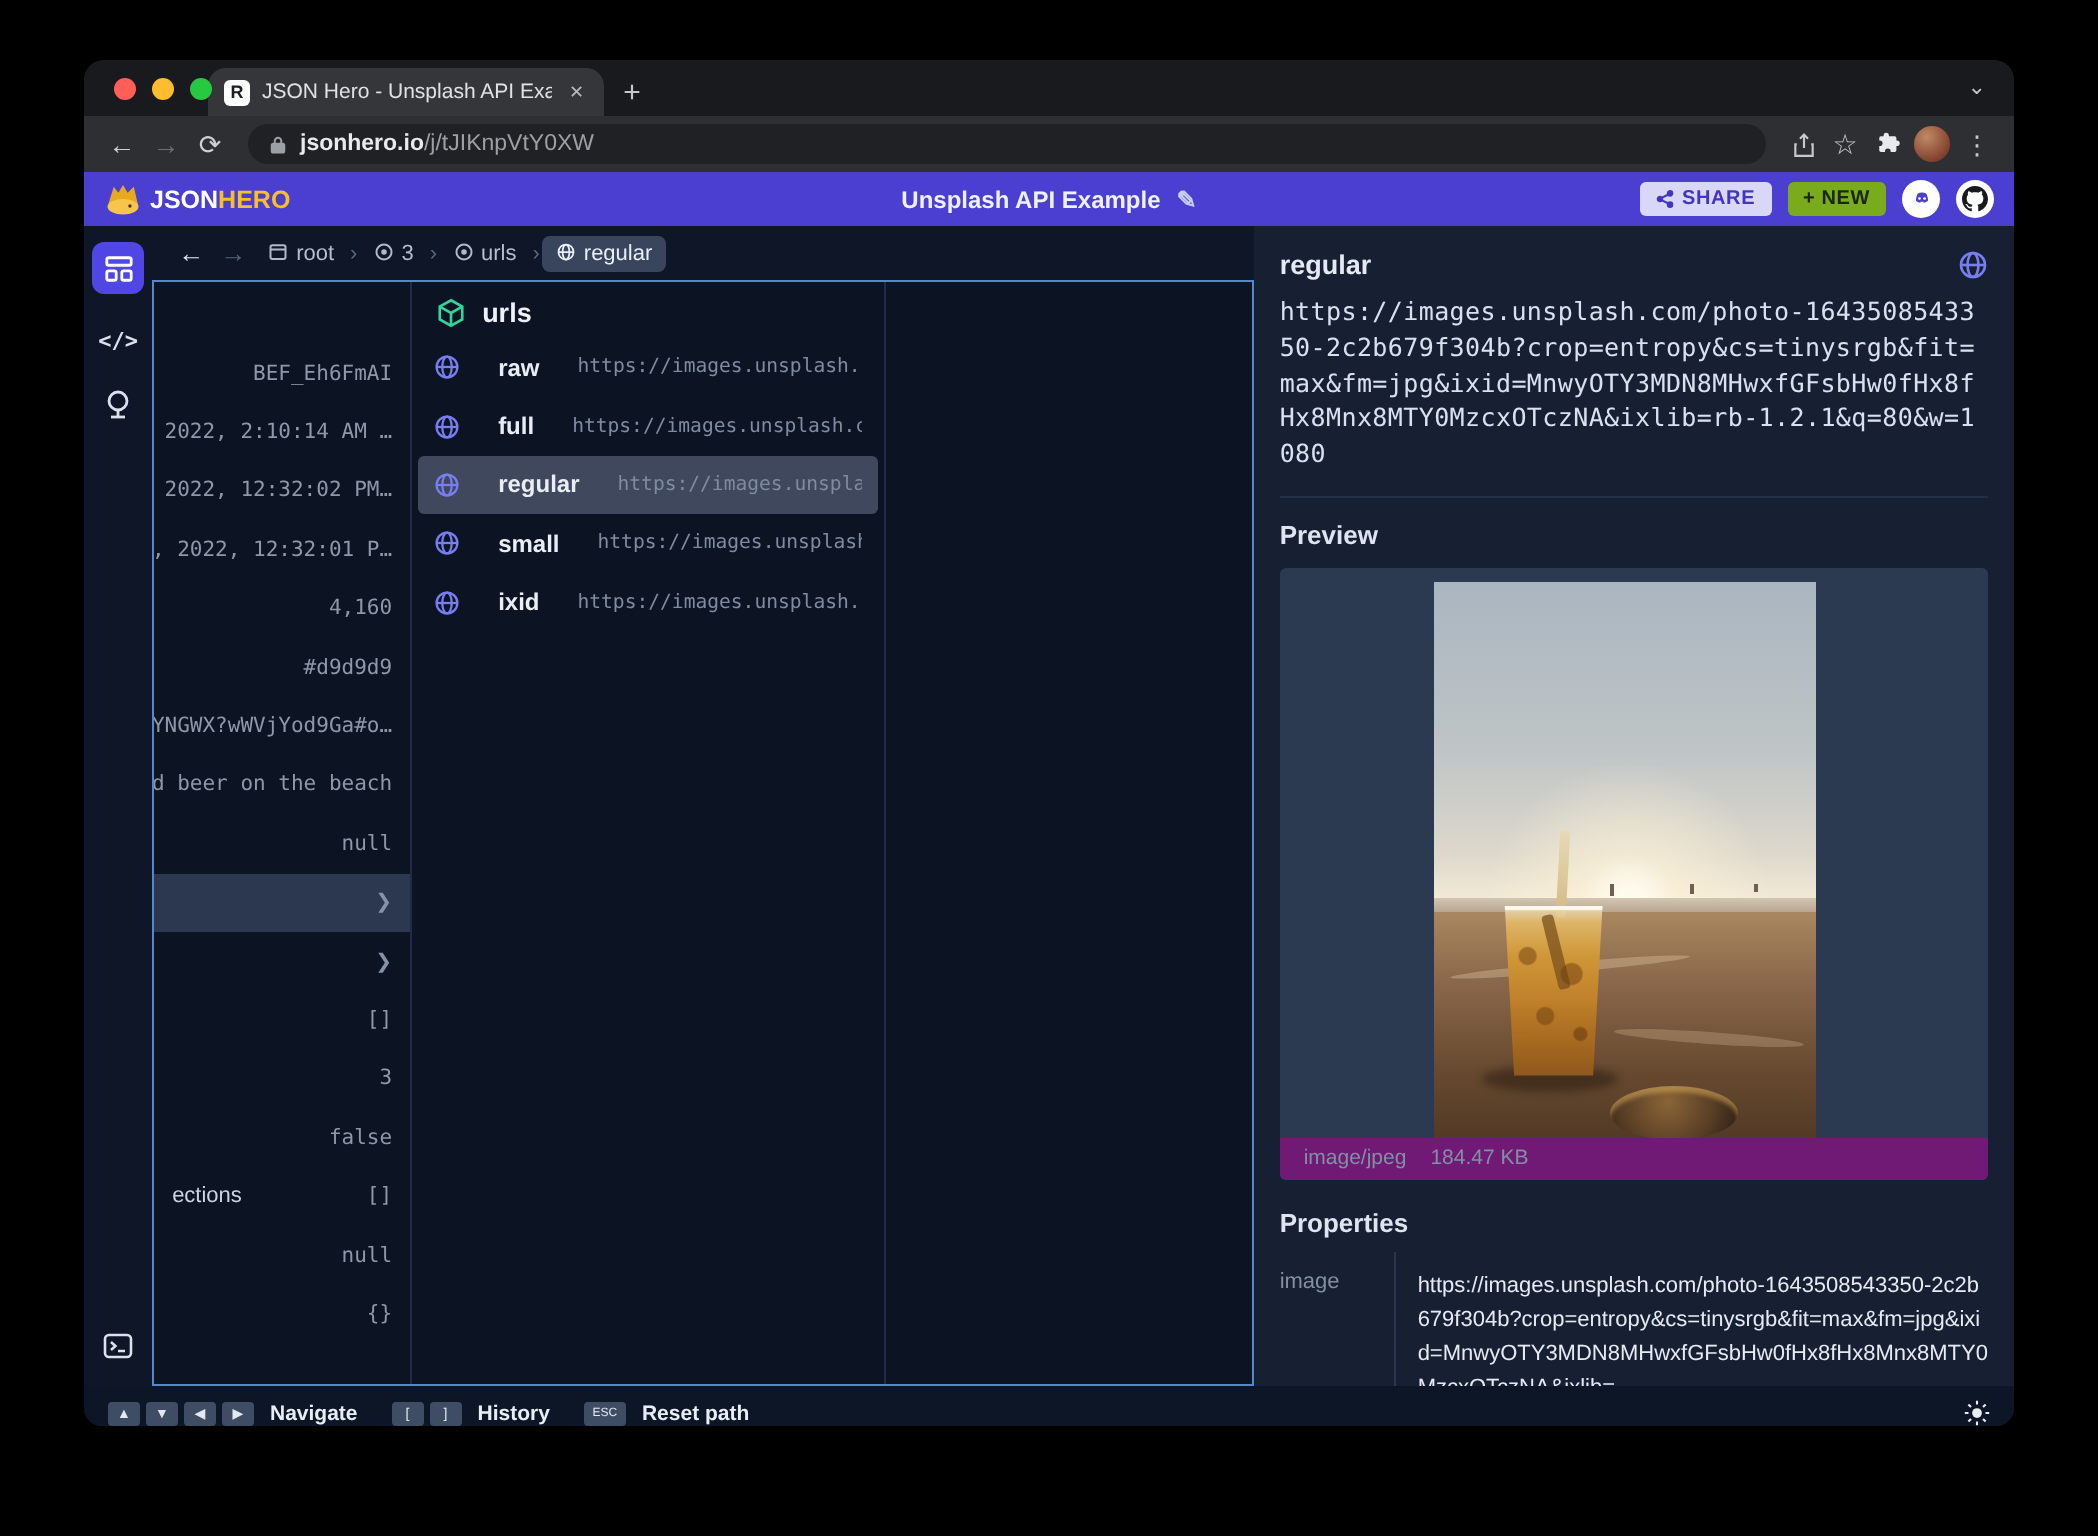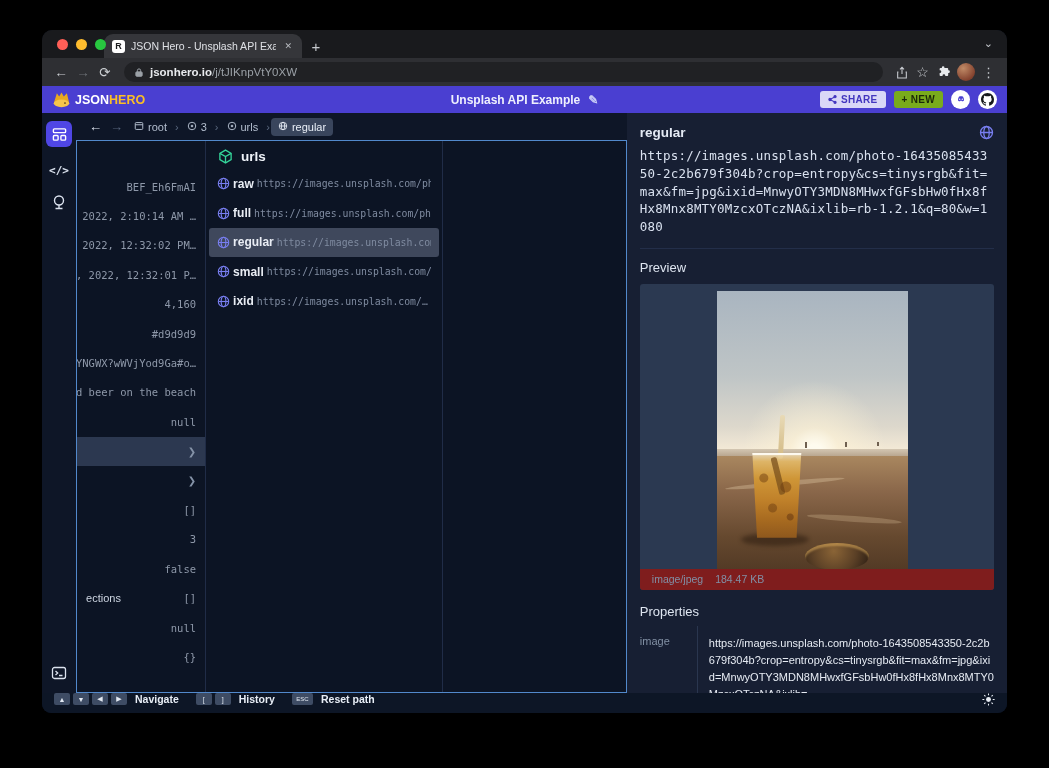--- a/index.html
+++ b/index.html
@@ -47,34 +47,34 @@
   .crumb.active{background:#39455c;color:#e9eff7}
   .sep{color:#5c6a80;font-size:11px;margin:0 1px}
   .framewrap{flex:1;border:1px solid #5289cc;display:flex;overflow:hidden;background:#0c1424}
   .col1{width:128px;border-right:1px solid #202c47;padding-top:31px;overflow:hidden}
   .c1row{height:29.4px;display:flex;align-items:center;justify-content:flex-end;padding:0 9px;font-family:"DejaVu Sans Mono",monospace;font-size:10.5px;color:#8e98a9;white-space:nowrap;overflow:hidden}
   .c1row.sel{background:#2c3850}
   .c1key{margin-right:auto;font-family:"Liberation Sans",sans-serif;color:#cdd5e1;font-size:11px}
   .chevglyph{color:#8593a8;font-size:10px;font-family:"Liberation Sans",sans-serif}
   .col2{width:236px;display:flex;flex-direction:column;overflow:hidden}
   .col2-hd{display:flex;align-items:center;gap:8px;padding:8px 12px 5px;color:#eef2f8;font-weight:700;font-size:13.5px}
-  .u-row{height:29.4px;display:flex;align-items:center;gap:3px;padding:0 8px;margin:0 3px;border-radius:3px}
+  .u-row{height:29.4px;display:flex;align-items:center;gap:19px;padding:0 8px;margin:0 3px;border-radius:3px}
   .u-row.sel{background:#3f485c}
   .u-key{font-size:12px;font-weight:600;color:#e9edf4;flex:none}
   .u-prev{flex:1;font-family:"DejaVu Sans Mono",monospace;font-size:9.8px;color:#7f8ba0;white-space:nowrap;overflow:hidden}
   .col3{flex:1;border-left:1px solid #202c47}
   
   .detail{width:364px;background:#171f33;padding:12px 13px;overflow:hidden}
   .d-head{display:flex;align-items:center;justify-content:space-between}
   .d-title{font-weight:700;font-size:13.5px;color:#e4eaf4}
   .d-url{margin-top:7px;font-family:"DejaVu Sans Mono",monospace;font-size:12.5px;letter-spacing:.2px;line-height:1.42;color:#d9e1ef;word-break:break-all}
   .d-type{margin-top:5px;font-size:10.5px;color:#73809a}
-  .d-sec{margin-top:12px;padding-top:11px;border-top:1px solid #232e49;font-weight:400;font-size:13px;color:#dee5f0}
+  .d-sec{margin-top:12px;padding-top:11px;border-top:1px solid #232e49;font-weight:700;font-size:13px;color:#dee5f0}
   .pv-box{margin-top:9px;height:306px;background:#2b3951;border-radius:3px;position:relative}
-  .pv-foot{position:absolute;left:0;right:0;bottom:0;height:21px;background:#7f1d1d;display:flex;align-items:center;gap:12px;padding:0 12px;font-size:10.5px;color:#8290a6;border-radius:0 0 3px 3px}
+  .pv-foot{position:absolute;left:0;right:0;bottom:0;height:21px;background:#701a75;display:flex;align-items:center;gap:12px;padding:0 12px;font-size:10.5px;color:#8290a6;border-radius:0 0 3px 3px}
   .props{margin-top:7px;display:flex}
   .p-key{width:57px;padding:9px 0;color:#8290a4;font-size:11px}
   .p-val{flex:1;border-left:1px solid #2a364f;padding:9px 0 9px 11px;color:#e6ebf3;font-size:11px;line-height:1.55;word-break:break-all}
   
   .photo{position:absolute;left:77px;top:7px;width:191px;height:283px;overflow:hidden;background:#c8c8c3}
   .photo>div{position:absolute}
   .ph-sky{inset:0;background:linear-gradient(180deg,#a9b5c0 0%,#bfc5c6 30%,#ddd8cc 48%,#f3e9d6 56%,#efe2cf 58%)}
   .ph-sun{inset:0;background:radial-gradient(circle at 51% 57%,rgba(255,252,240,.95) 4%,rgba(255,244,215,.6) 13%,rgba(255,240,210,0) 38%)}
   .ph-sea{left:0;right:0;top:158px;height:8px;background:linear-gradient(180deg,#d3c6b2,#b5a28b)}
   .ph-sand{left:0;right:0;top:165px;bottom:0;background:linear-gradient(180deg,#a9875f 0%,#8a674a 30%,#66492f 68%,#503824 100%)}
@@ -85,21 +85,21 @@
   .ph-cup{left:34px;top:162px;width:52px;height:85px;clip-path:polygon(3% 0,97% 0,88% 100%,12% 100%);background:linear-gradient(180deg,rgba(238,228,206,.85) 0%,rgba(228,186,104,.9) 10%,#cf9637 30%,#c0812a 55%,#a86b20 78%,#8f581d 100%);box-shadow:inset 0 2px 0 rgba(255,252,244,.9)}
   .ph-ice{left:38px;top:175px;width:44px;height:60px;background:
     radial-gradient(circle at 20% 20%,rgba(120,70,20,.55) 0 4px,transparent 5px),
     radial-gradient(circle at 70% 35%,rgba(110,60,15,.5) 0 5px,transparent 6px),
     radial-gradient(circle at 40% 70%,rgba(100,55,15,.45) 0 4px,transparent 5px),
     radial-gradient(circle at 80% 85%,rgba(95,50,15,.5) 0 3px,transparent 4px)}
   .ph-straw{left:62px;top:124px;width:5px;height:44px;background:linear-gradient(180deg,#e8dab6,#d2b983);transform:rotate(3deg);border-radius:2px}
   .ph-straw2{left:58px;top:166px;width:6px;height:38px;background:rgba(122,80,28,.75);transform:rotate(-14deg);border-radius:2px}
   .ph-stone{left:88px;bottom:4px;width:64px;height:27px;border-radius:50%;background:radial-gradient(circle at 45% 30%,#8a6436,#5b4026 55%,#342417 90%);box-shadow:inset 0 3px 2px rgba(230,180,95,.5)}
   
-  .appfooter{height:20px;background:#0d1626;display:flex;align-items:flex-start;padding:0 12px;gap:3px}
+  .appfooter{height:20px;background:#0d1626;display:flex;align-items:flex-end;padding:0 12px;gap:3px}
   .kcap{min-width:12px;height:12px;background:#3e4c64;border-radius:2px;color:#e2e9f2;font-size:7px;display:flex;align-items:center;justify-content:center;padding:0 2px;flex:none}
   .flabel{font-size:10.5px;font-weight:700;color:#e8eef6;margin:0 14px 0 5px}
   .sun{margin-left:auto;display:flex}
   svg{display:block}
 </style>
 </head>
 <body>
 
 <div class="window">
 

